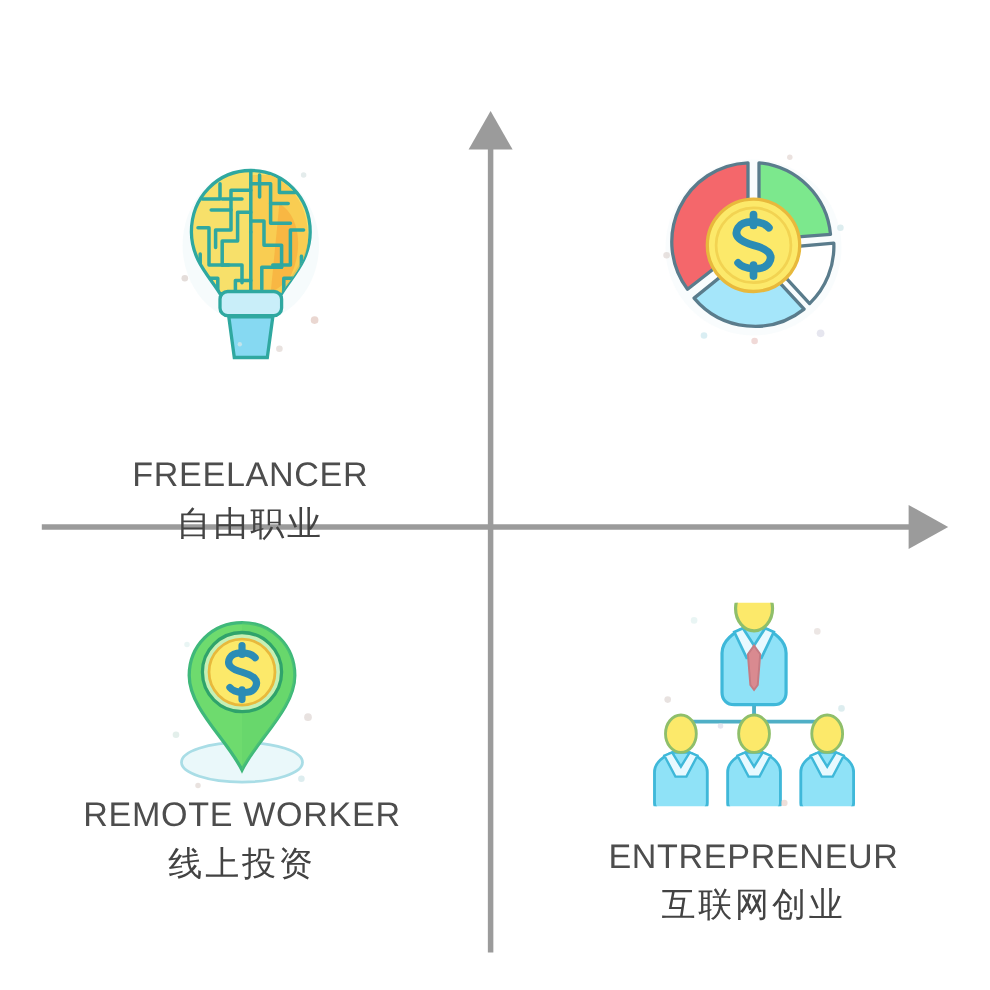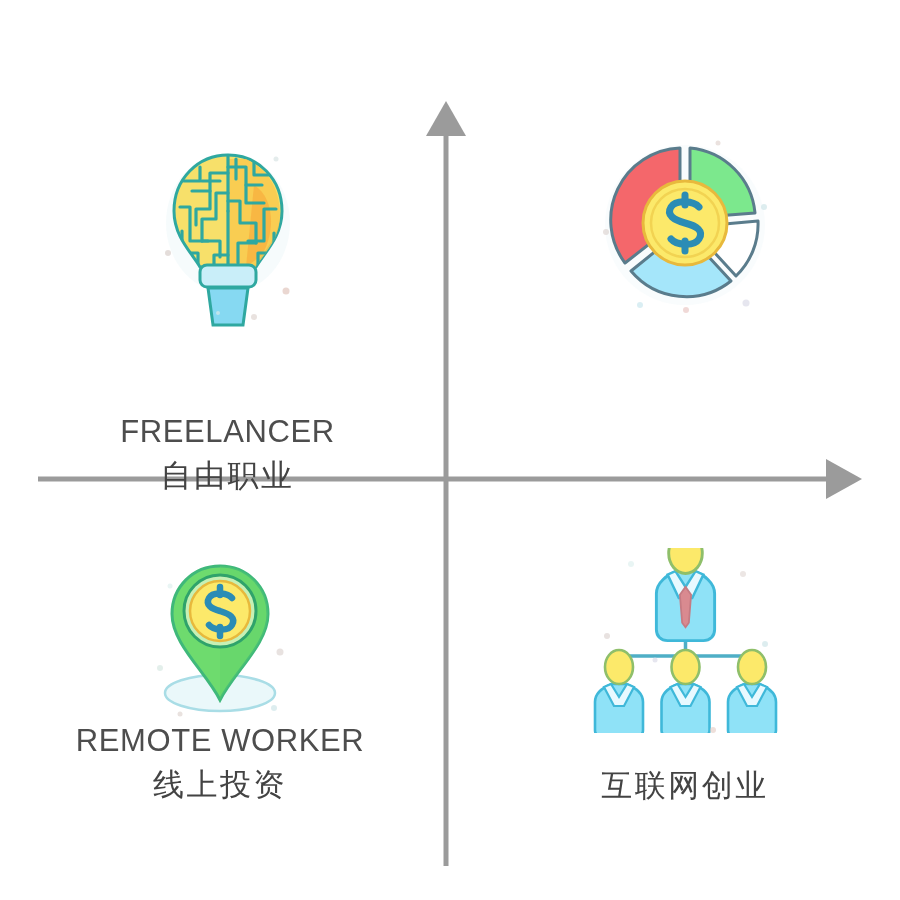--- a/index.html
+++ b/index.html
@@ -247,17 +247,18 @@
       </g>
 
       <circle cx="14" cy="88" r="3" fill="#D8CFCB" opacity="0.6"></circle>
       <circle cx="172" cy="96" r="3" fill="#CFE6E8" opacity="0.7"></circle>
       <circle cx="38" cy="16" r="3" fill="#E4F2F1" opacity="0.8"></circle>
       <circle cx="150" cy="26" r="3" fill="#E0D6D2" opacity="0.6"></circle>
       <circle cx="62" cy="112" r="2.5" fill="#DCDCE8" opacity="0.7"></circle>
       <circle cx="120" cy="182" r="3" fill="#E3C9C2" opacity="0.6"></circle>
     </svg>
     <div class="q-labels">
+      <div class="q-title">ENTREPRENEUR</div>
       <div class="q-sub">互联网创业</div>
     </div>
   </div>
 
 </div>
 
 </body></html>

